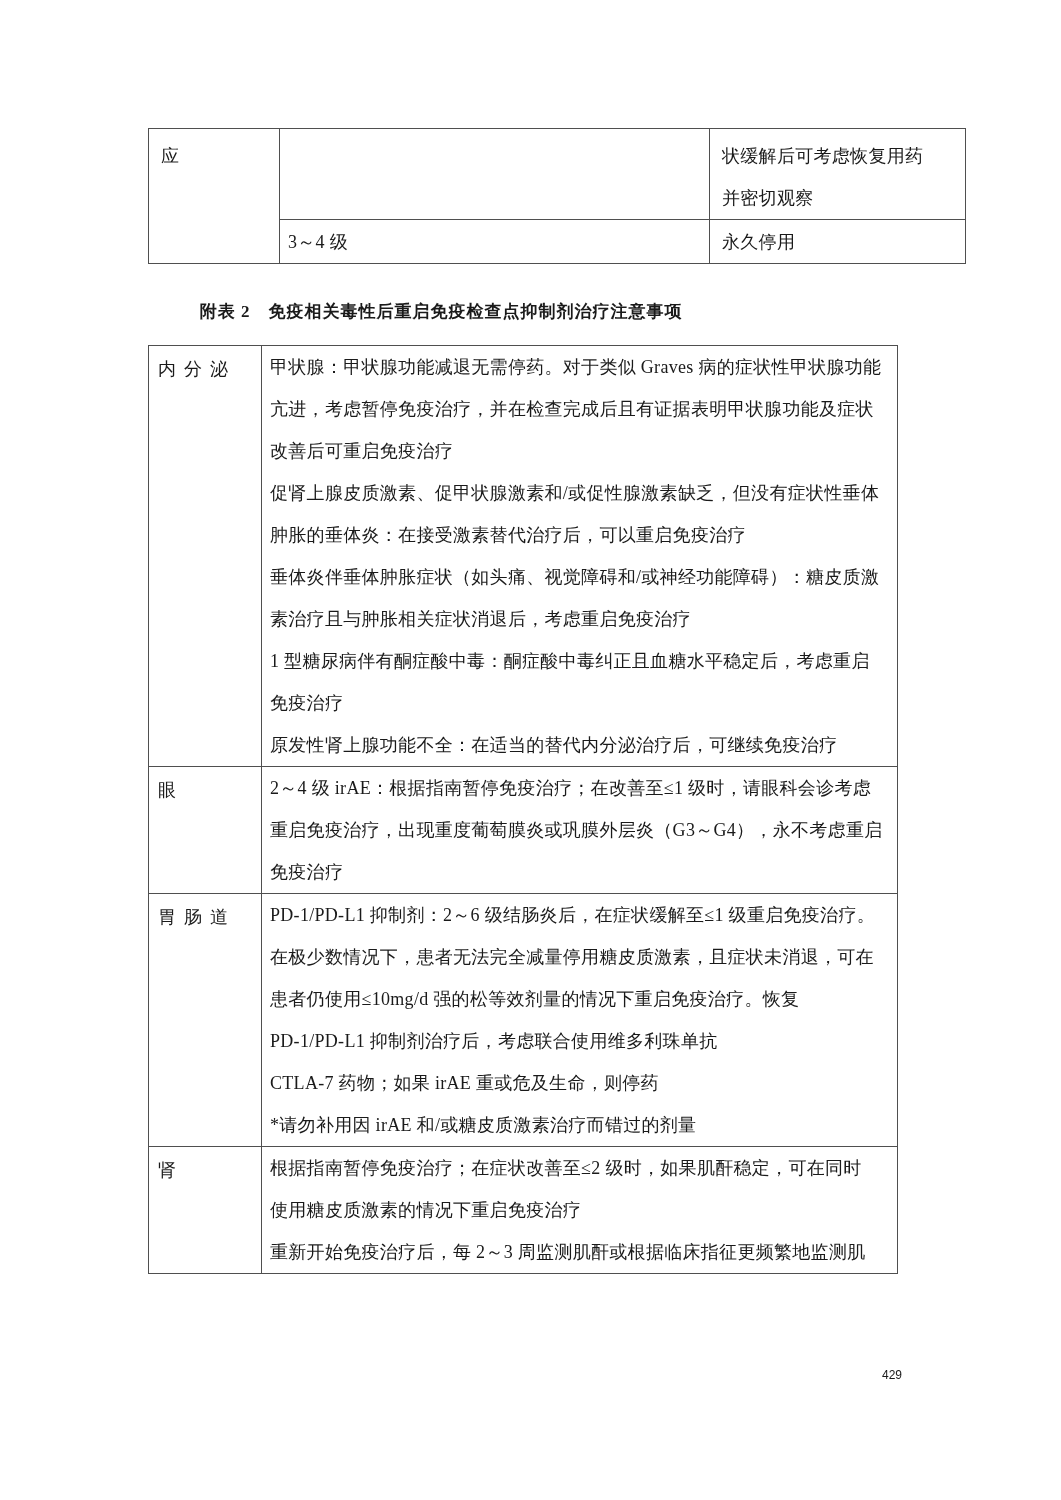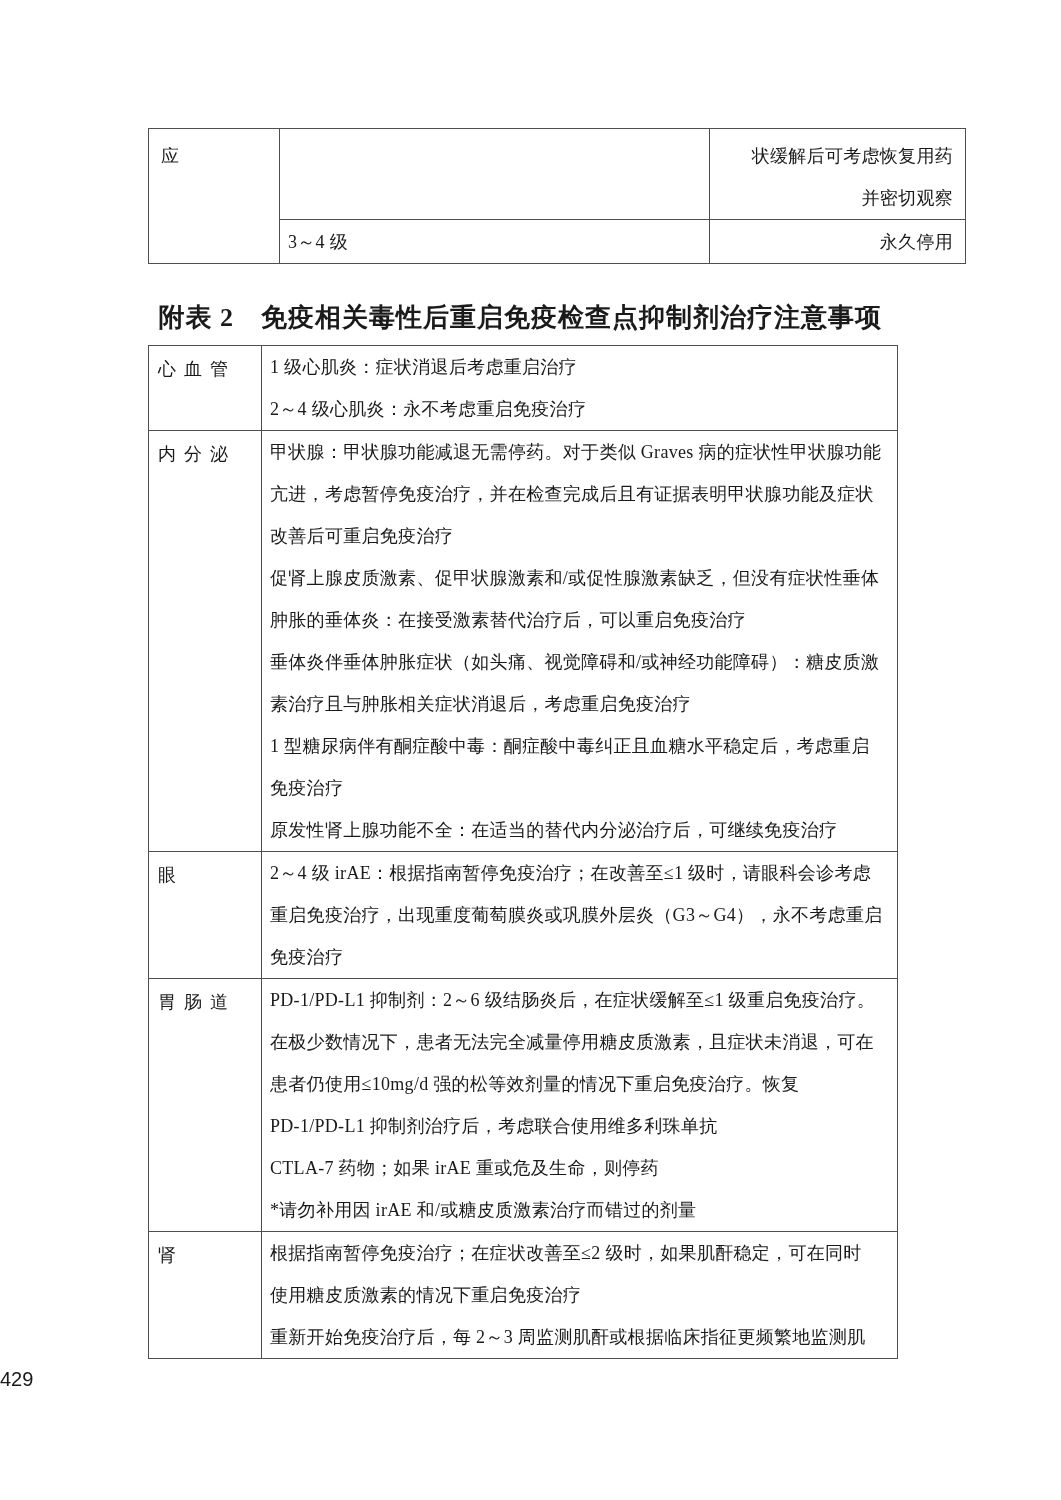--- a/index.html
+++ b/index.html
@@ -18,35 +18,35 @@
   
   .cont-table {
     position: absolute;
     left: 148px;
     top: 128px;
     width: 758px;
   }
   .cont-table td { font-size: 18px; line-height: 43px; }
   .cont-c1 { width: 114px; padding: 6px 4px 0 12px; }
   .cont-c2 { width: 401px; padding: 0 20px 0 8px; }
-  .cont-c3 { width: 231px; padding: 6px 12px 0 12px; text-align: right; }
+  .cont-c3 { width: 231px; padding: 6px 12px 0 12px; }
   .cont-r1 { height: 86px; }
   .cont-r2 { height: 44px; }
   .cont-r2 td { padding-top: 0; }
   .cont-r2 .cont-c2 { padding-top: 1px; }
   .cont-r2 .cont-c3 { padding-top: 1px; }
 
   
   .apx-title {
     position: absolute;
     left: 0;
     top: 300px;
     width: 882px;
-    text-align: right;
-    font-size: 26px;
+    text-align: center;
+    font-size: 17px;
     font-weight: bold;
     letter-spacing: 1px;
     white-space: nowrap;
   }
 
   
   .main-table {
     position: absolute;
     left: 148px;
     top: 345px;
@@ -70,22 +70,22 @@
     white-space: nowrap;
     letter-spacing: 0.3px;
   }
 
   
   .page-num {
     position: absolute;
     left: 0;
     top: 1368px;
     width: 902px;
-    text-align: left;
-    font-size: 20px;
+    text-align: right;
+    font-size: 12px;
     font-family: "Liberation Sans", "DejaVu Sans", sans-serif;
   }
 </style>
 </head>
 <body>
 
 <div class="page">
 
   <table class="cont-table">
     <tbody>
@@ -109,27 +109,20 @@
         <div class="line">永久停用</div>
       </td>
     </tr>
   </tbody>
     </table>
 
   <div class="apx-title">附表 2　免疫相关毒性后重启免疫检查点抑制剂治疗注意事项</div>
 
   <table class="main-table">
     <tbody>
-        <tr>
-      <td class="lbl">心血管</td>
-      <td class="cnt">
-        <div class="line">1 级心肌炎：症状消退后考虑重启治疗</div>
-        <div class="line">2～4 级心肌炎：永不考虑重启免疫治疗</div>
-      </td>
-    </tr>
     <tr>
       <td class="lbl">内分泌</td>
       <td class="cnt">
         <div class="line">甲状腺：甲状腺功能减退无需停药。对于类似 Graves 病的症状性甲状腺功能</div>
         <div class="line">亢进，考虑暂停免疫治疗，并在检查完成后且有证据表明甲状腺功能及症状</div>
         <div class="line">改善后可重启免疫治疗</div>
         <div class="line">促肾上腺皮质激素、促甲状腺激素和/或促性腺激素缺乏，但没有症状性垂体</div>
         <div class="line">肿胀的垂体炎：在接受激素替代治疗后，可以重启免疫治疗</div>
         <div class="line">垂体炎伴垂体肿胀症状（如头痛、视觉障碍和/或神经功能障碍）：糖皮质激</div>
         <div class="line">素治疗且与肿胀相关症状消退后，考虑重启免疫治疗</div>

